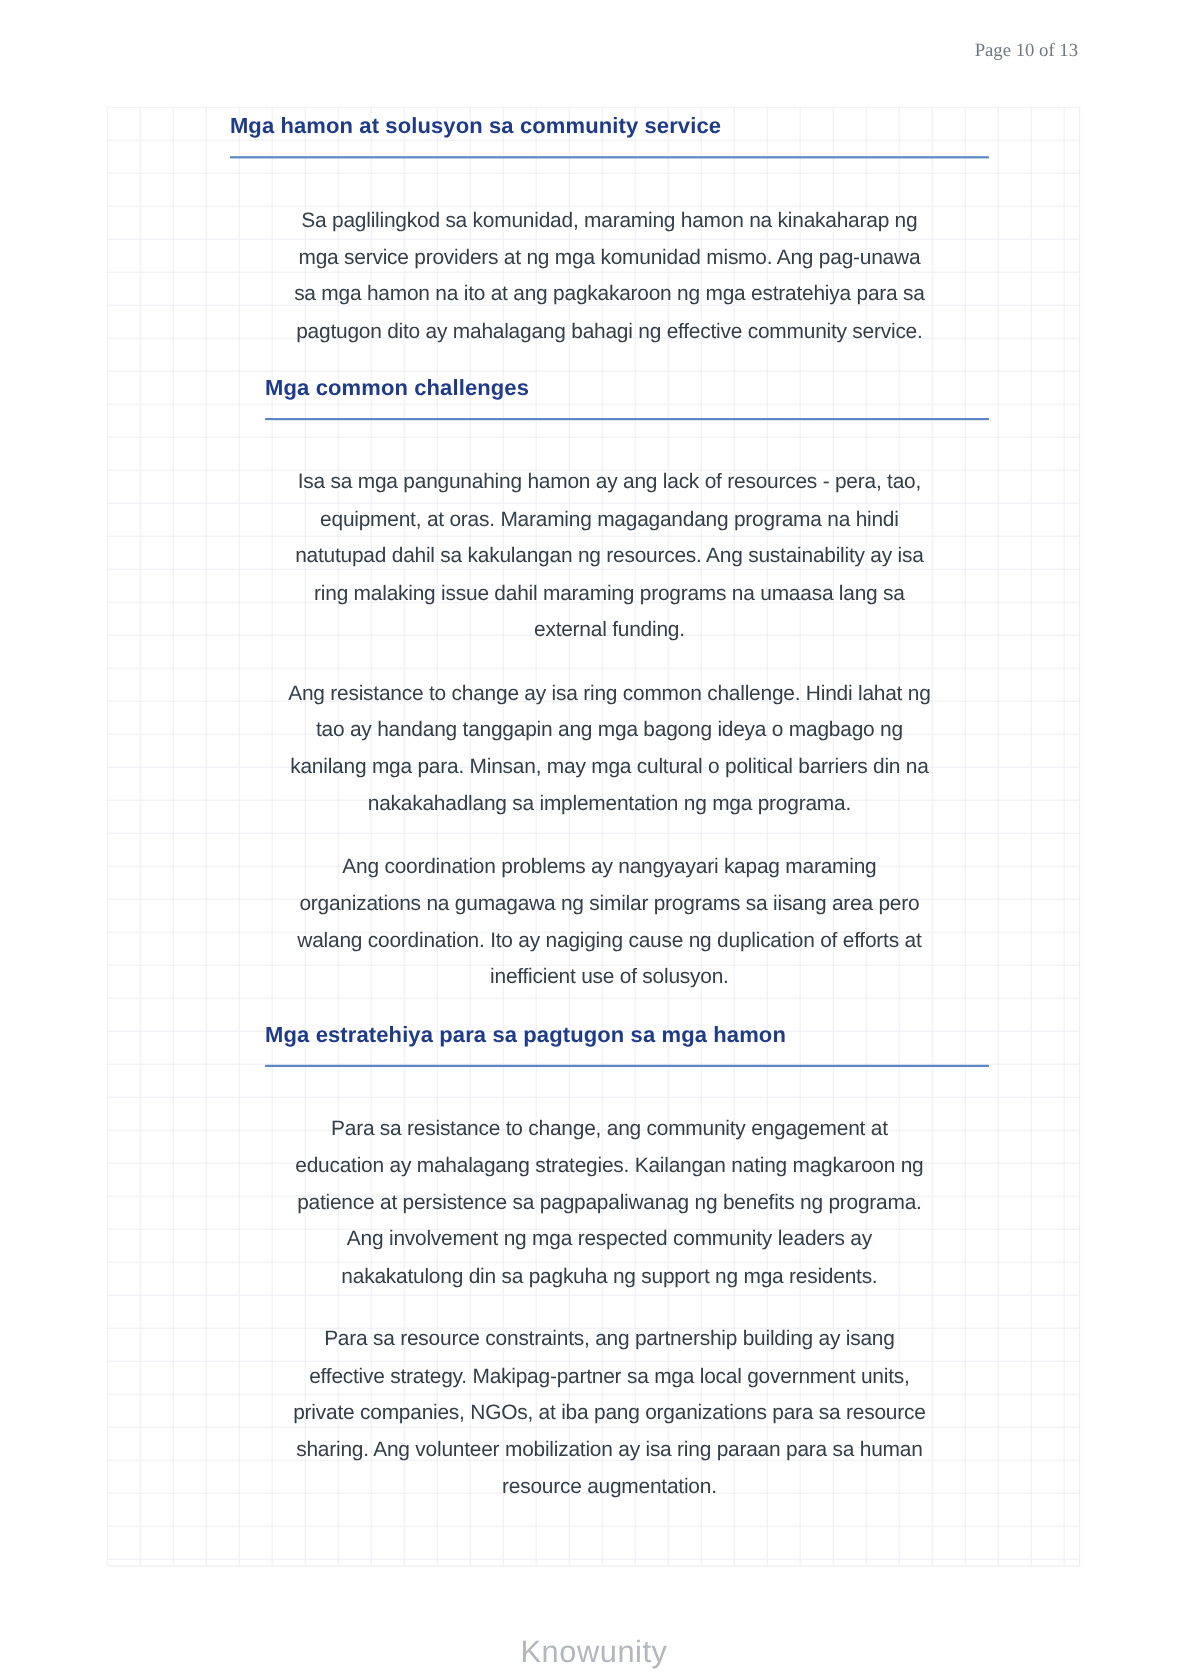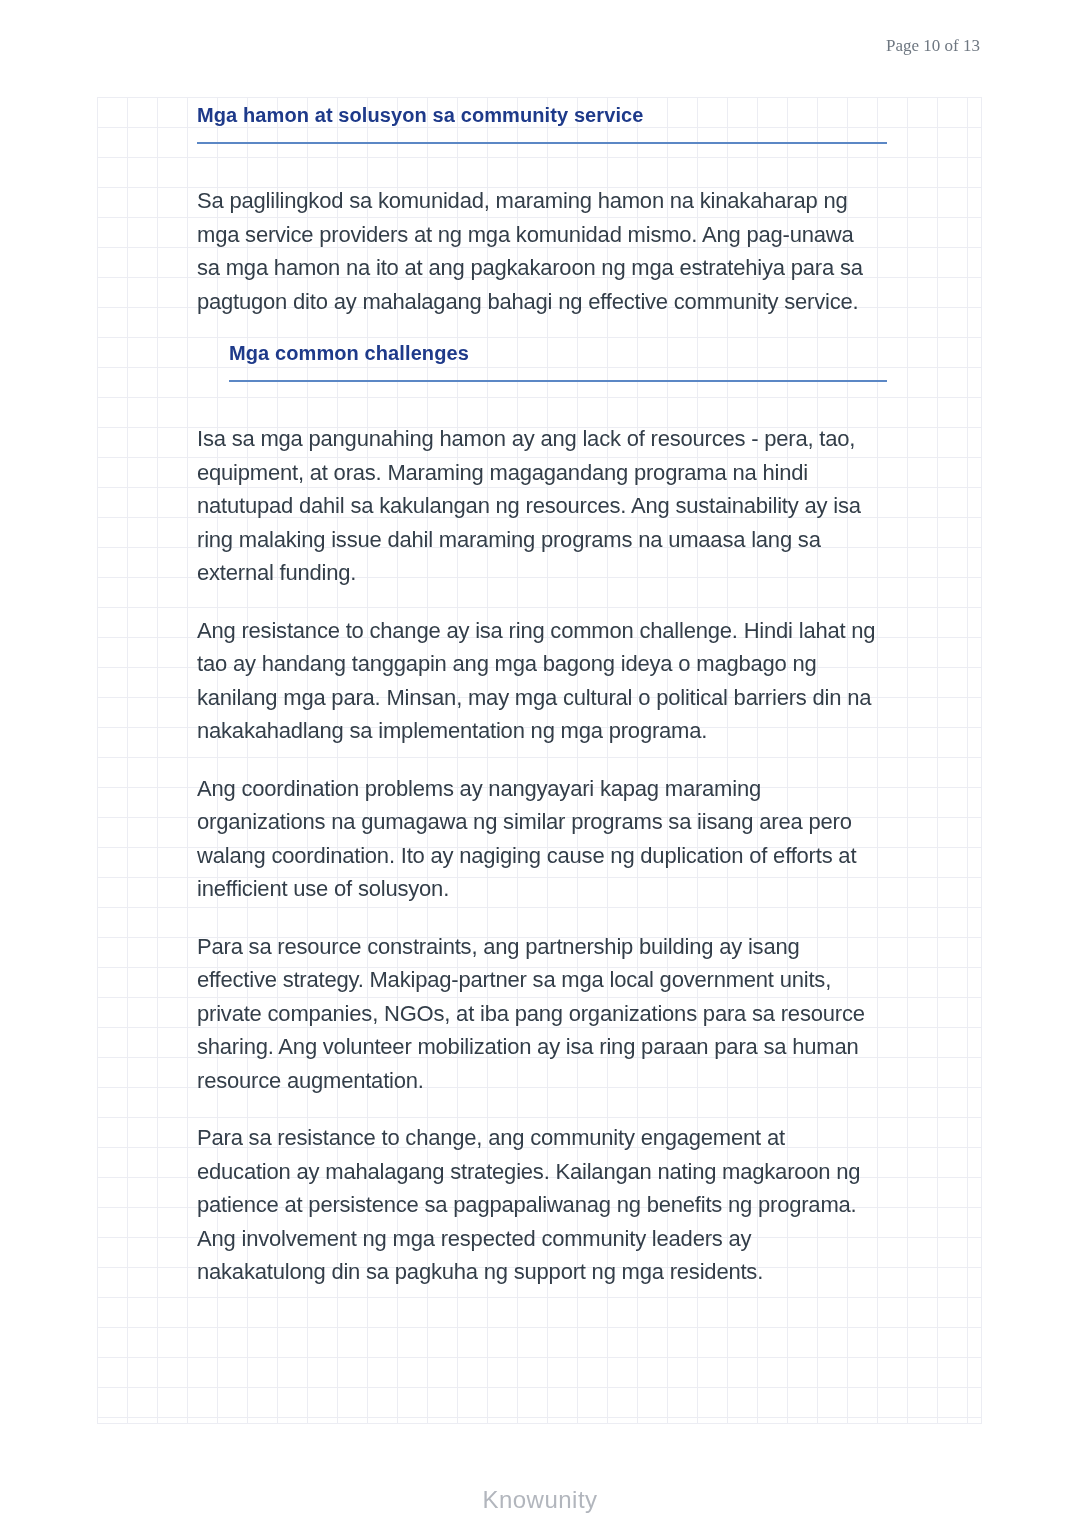--- a/index.html
+++ b/index.html
@@ -32,53 +32,54 @@
   .page-label {
     position: absolute;
     top: 36px;
     right: 100px;
     font-family: "Liberation Serif", serif;
     font-size: 17px;
     color: #6e7781;
   }
   .content {
     position: absolute;
-    left: 197px;
+    left: 209px;
     top: 104px;
     width: 690px;
   }
   .section-heading {
     margin: 0 0 40px 0;
     padding-bottom: 15px;
     border-bottom: 2px solid #5b87c5;
     font-size: 20px;
     line-height: 23px;
     font-weight: 700;
     color: #1e3a8a;
     letter-spacing: 0.1px;
   }
   section + section .section-heading {
     margin-top: 16px;
     margin-left: 32px;
   }
   .para {
     margin: 0 0 24px 0;
-    font-size: 22px;
+    font-size: 19px;
     line-height: 33.5px;
     color: #333e49;
     letter-spacing: -0.2px;
     white-space: pre-line;
+    text-align: center;
   }
   .footer {
     position: absolute;
     left: 0;
     right: 0;
     top: 1486px;
     text-align: center;
-    font-size: 24px;
+    font-size: 28px;
     color: #b2b6bd;
     letter-spacing: 0.5px;
   }
 </style>
 </head>
 <body>
 
 <div class="page">
 
   <div class="grid-bg"></div>
@@ -106,29 +107,30 @@
 tao ay handang tanggapin ang mga bagong ideya o magbago ng
 kanilang mga para. Minsan, may mga cultural o political barriers din na
 nakakahadlang sa implementation ng mga programa.</p>
       <p class="para">Ang coordination problems ay nangyayari kapag maraming
 organizations na gumagawa ng similar programs sa iisang area pero
 walang coordination. Ito ay nagiging cause ng duplication of efforts at
 inefficient use of solusyon.</p>
     </section>
 
     <section>
+      <h2 class="section-heading">Mga estratehiya para sa pagtugon sa mga hamon</h2>
+      <p class="para">Para sa resistance to change, ang community engagement at
+education ay mahalagang strategies. Kailangan nating magkaroon ng
+patience at persistence sa pagpapaliwanag ng benefits ng programa.
+Ang involvement ng mga respected community leaders ay
+nakakatulong din sa pagkuha ng support ng mga residents.</p>
       <p class="para">Para sa resource constraints, ang partnership building ay isang
 effective strategy. Makipag-partner sa mga local government units,
 private companies, NGOs, at iba pang organizations para sa resource
 sharing. Ang volunteer mobilization ay isa ring paraan para sa human
 resource augmentation.</p>
-      <p class="para">Para sa resistance to change, ang community engagement at
-education ay mahalagang strategies. Kailangan nating magkaroon ng
-patience at persistence sa pagpapaliwanag ng benefits ng programa.
-Ang involvement ng mga respected community leaders ay
-nakakatulong din sa pagkuha ng support ng mga residents.</p>
     </section>
 
   </main>
 
   <footer class="footer">Knowunity</footer>
 
 </div>
 
 </body></html>

